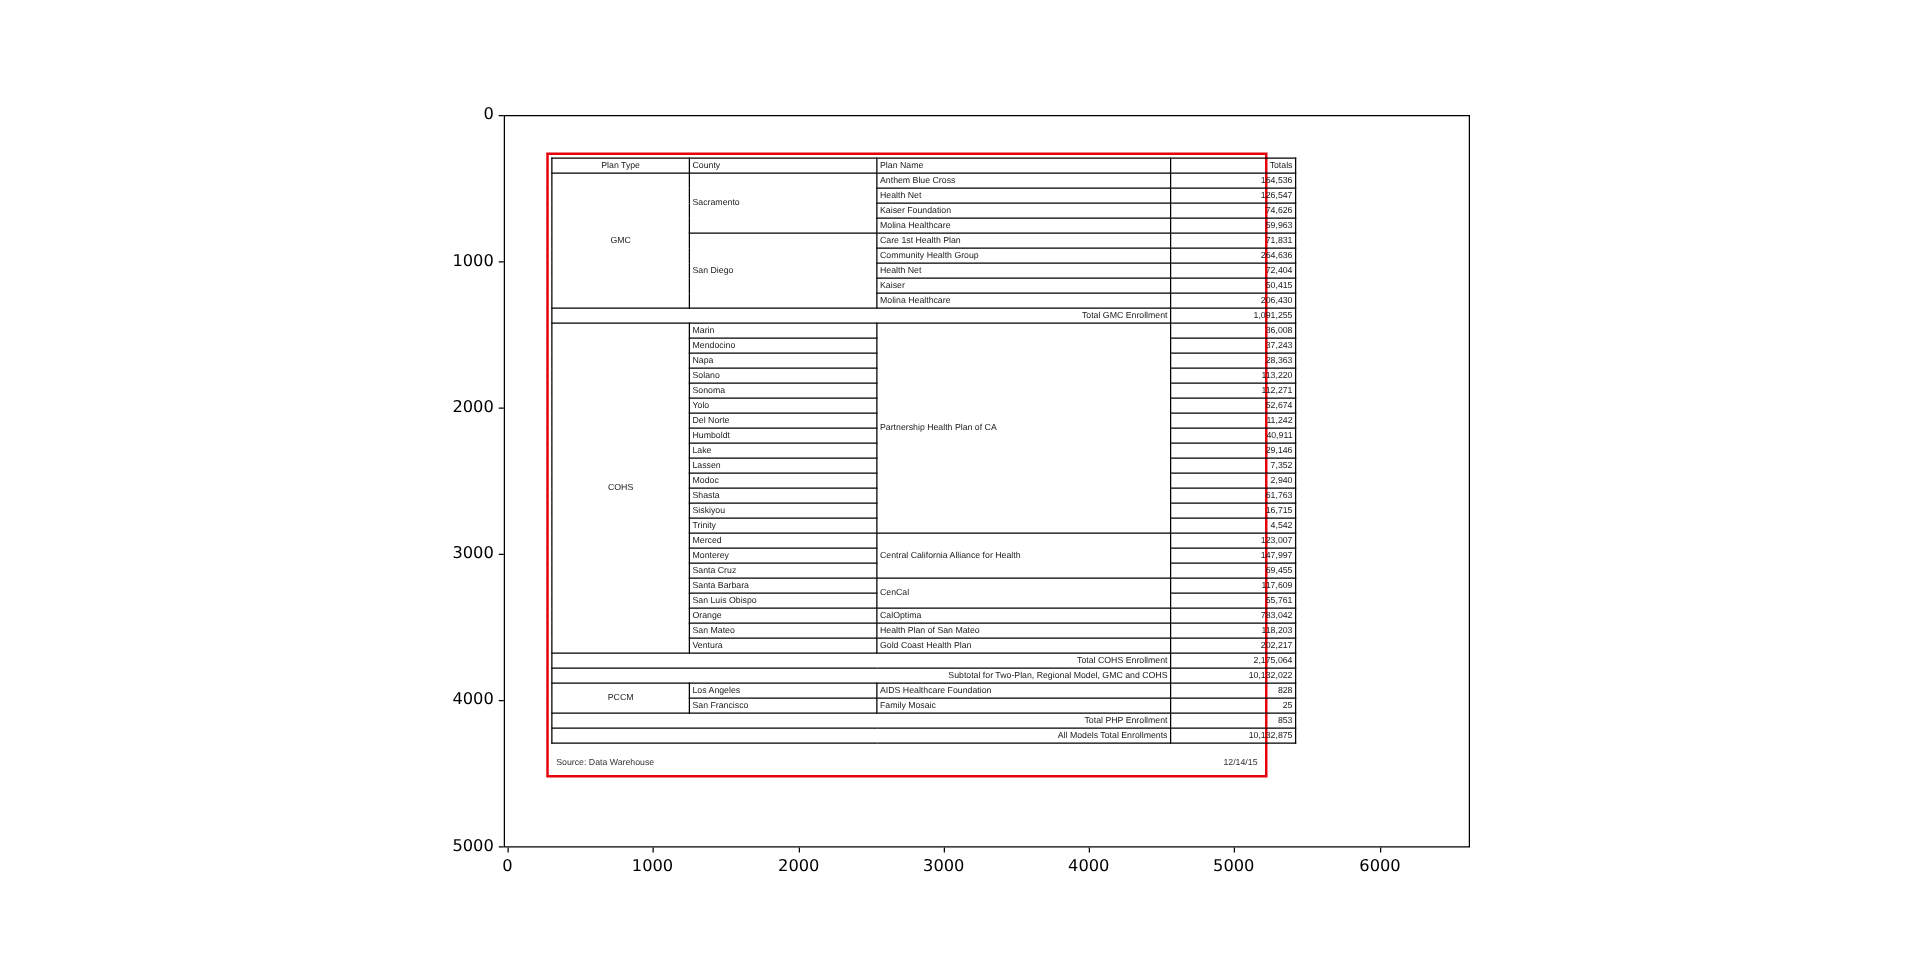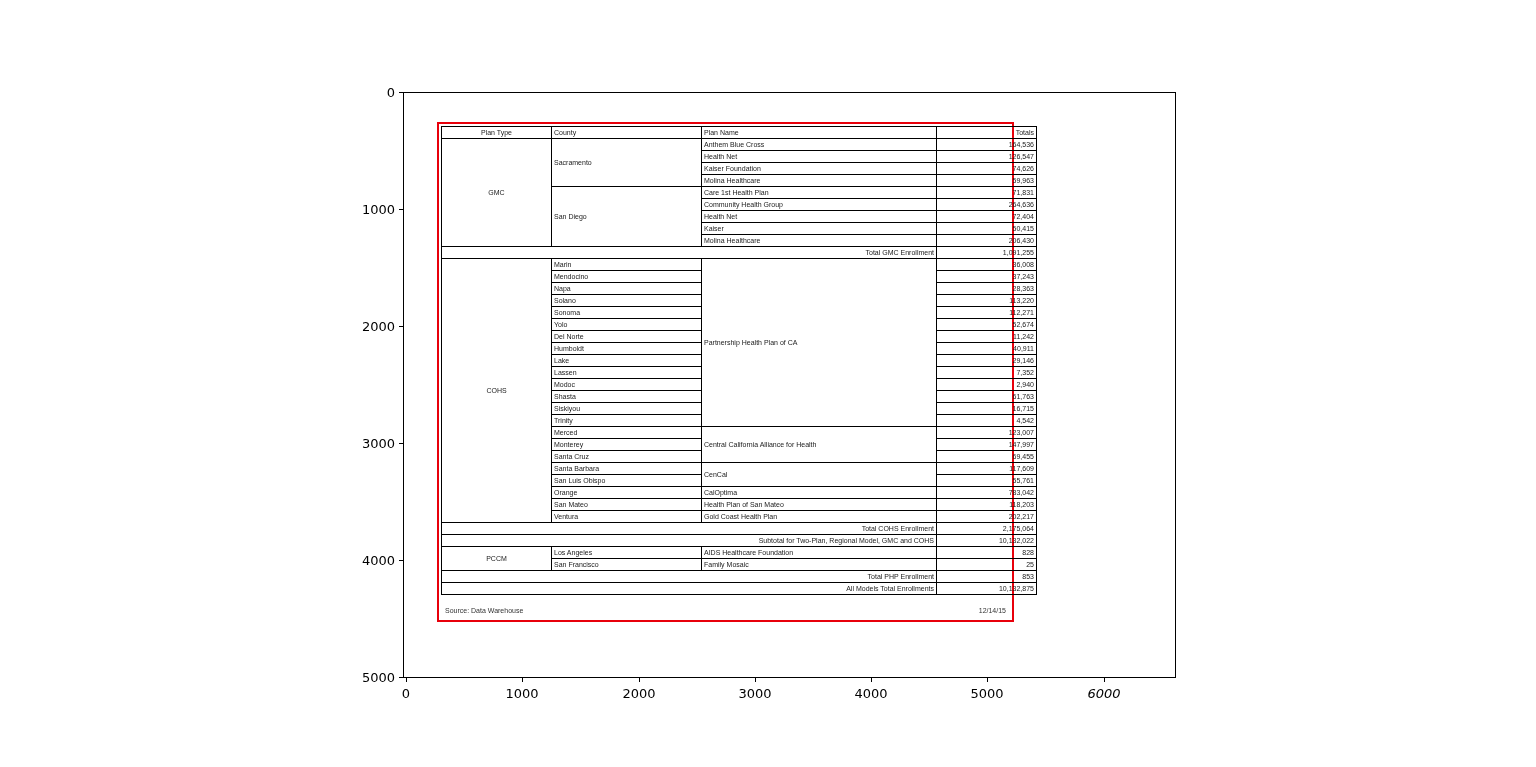--- a/index.html
+++ b/index.html
@@ -160,21 +160,21 @@
   <div class="tick-mark x" style="left:755px; top:678px;"></div>
   <div class="tick-label xtick" style="left:755px; top:686px;">3000</div>
 
   <div class="tick-mark x" style="left:871px; top:678px;"></div>
   <div class="tick-label xtick" style="left:871px; top:686px;">4000</div>
 
   <div class="tick-mark x" style="left:987px; top:678px;"></div>
   <div class="tick-label xtick" style="left:987px; top:686px;">5000</div>
 
   <div class="tick-mark x" style="left:1104px; top:678px;"></div>
-  <div class="tick-label xtick" style="left:1104px; top:686px;font-style:italic;">6000</div>
+  <div class="tick-label xtick" style="left:1104px; top:686px;">6000</div>
 
   <div class="doc-box">
     <div class="table-wrap">
       <table class="doc-table">
         <tbody>
             <tr>
           <th class="hdr c-plantype">Plan Type</th>
           <th class="hdr c-county">County</th>
           <th class="hdr c-planname">Plan Name</th>
           <th class="hdr c-total">Totals</th>

